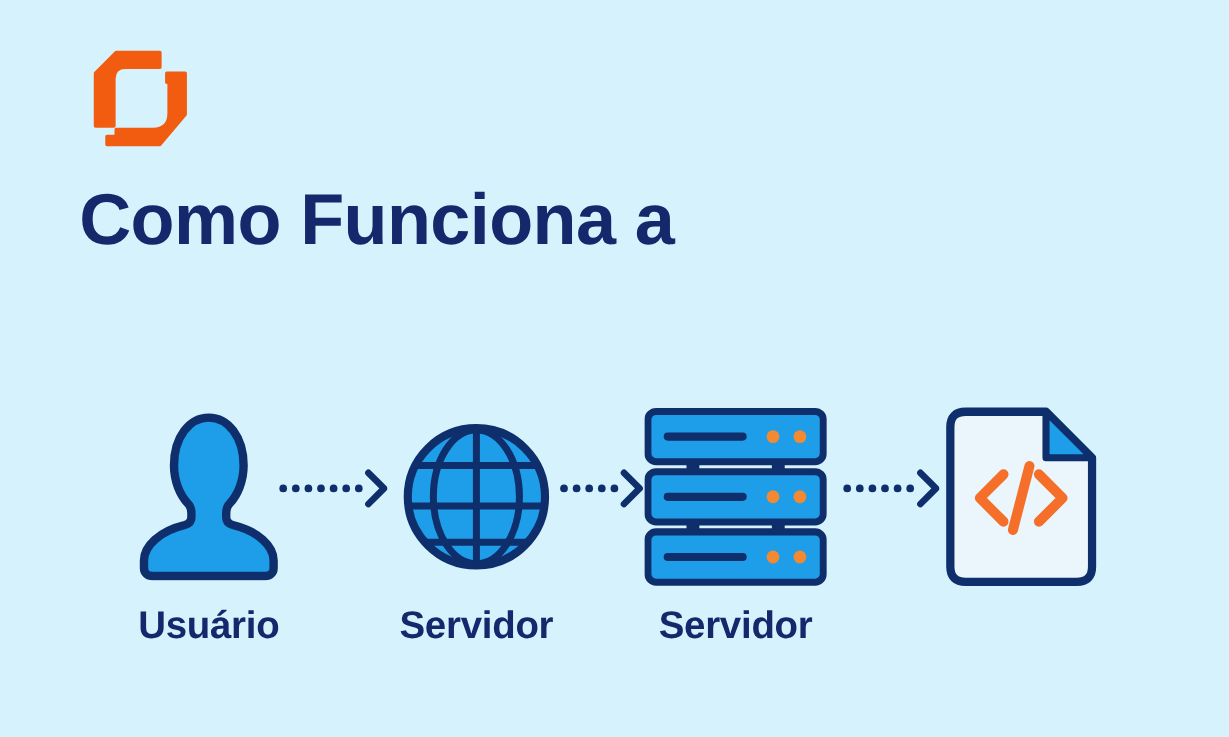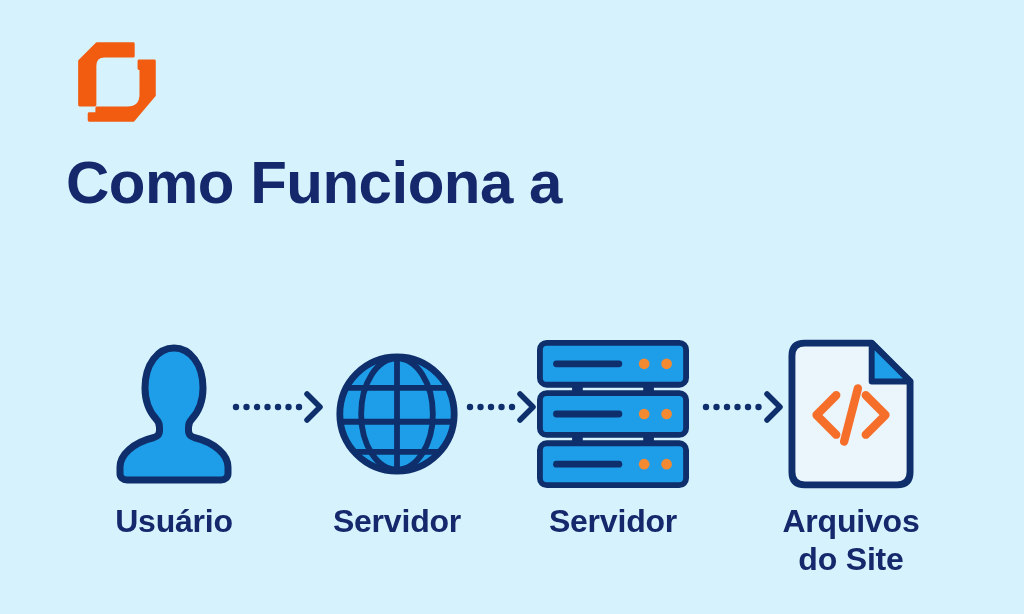--- a/index.html
+++ b/index.html
@@ -99,22 +99,20 @@
 <div class="step" style="left:731px">
   <div class="icon-box">
     <svg width="126" height="150" viewBox="0 0 128 152" aria-hidden="true">
       <path class="f-file s-navy" stroke-width="7" stroke-linejoin="round" d="M 17 4 L 85 4 L 124 43 L 124 135 Q 124 148 111 148 L 17 148 Q 4 148 4 135 L 4 17 Q 4 4 17 4 Z"></path>
       <path class="f-blue s-navy" stroke-width="6" stroke-linejoin="round" d="M 85 4 L 124 43 L 85 43 Z"></path>
       <polyline class="code-stroke" stroke-width="8.5" points="49,57 29,77 49,97"></polyline>
       <polyline class="code-stroke" stroke-width="8.5" points="79,57 99,77 79,97"></polyline>
       <line class="code-stroke" stroke-width="8.5" x1="71" y1="50" x2="57" y2="104"></line>
     </svg>
   </div>
-  <div class="step-label">Arquivos
-do Site</div>
 </div>
 
 <div class="arrow" style="left:230px">
     <svg width="93" height="36" viewBox="0 0 93 36" aria-hidden="true">
       <g class="dots">
         <circle cx="6" cy="18" r="3.2"></circle>
         <circle cx="16.5" cy="18" r="3.2"></circle>
         <circle cx="27" cy="18" r="3.2"></circle>
         <circle cx="37.5" cy="18" r="3.2"></circle>
         <circle cx="48" cy="18" r="3.2"></circle>

